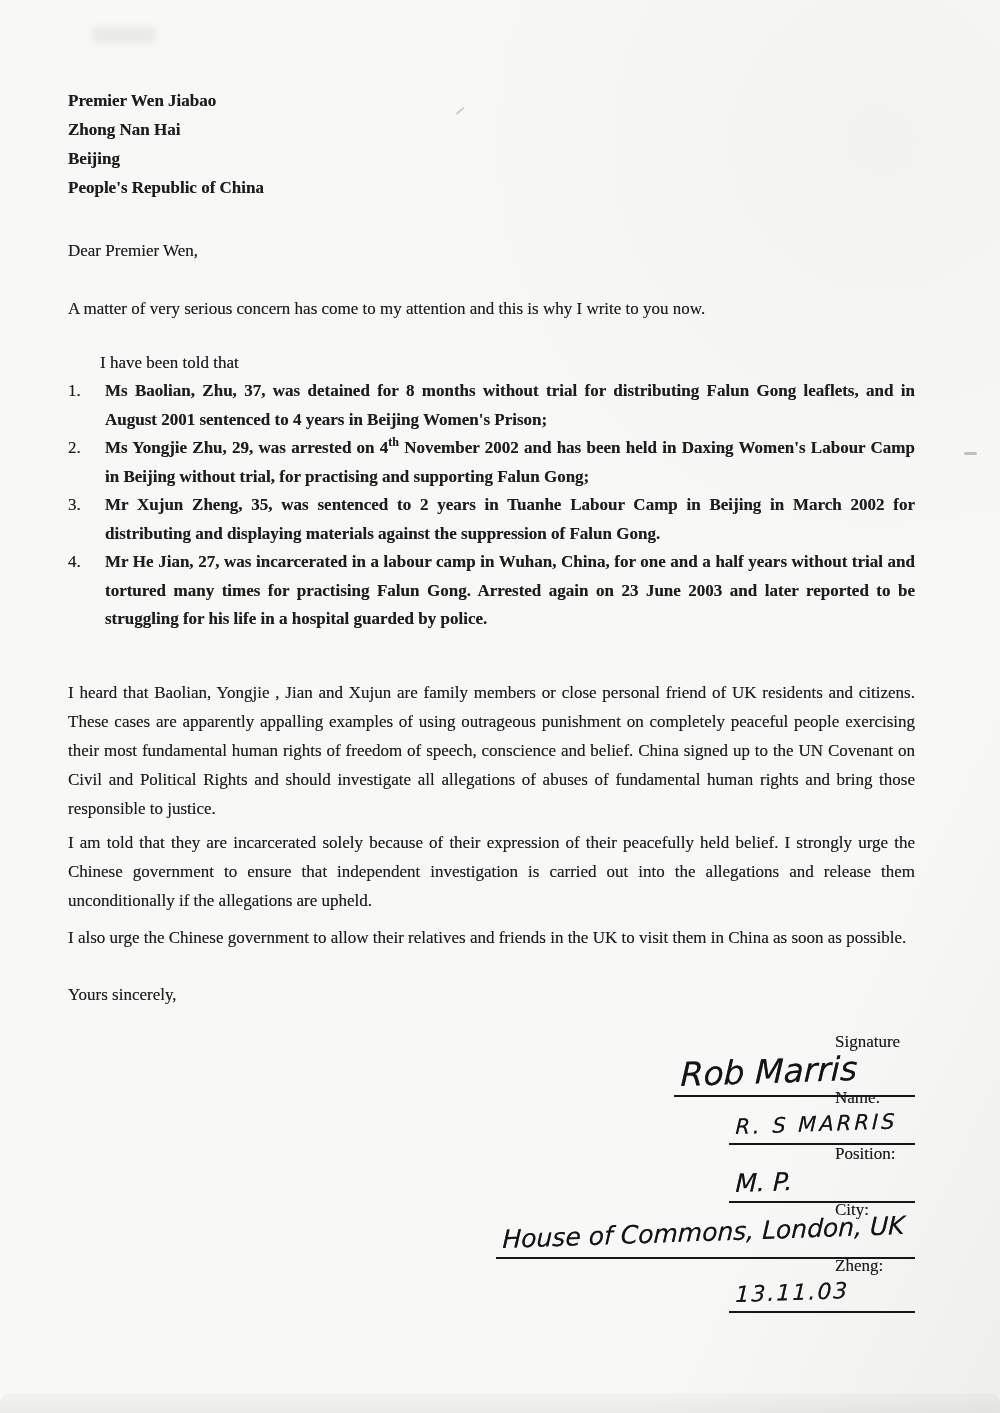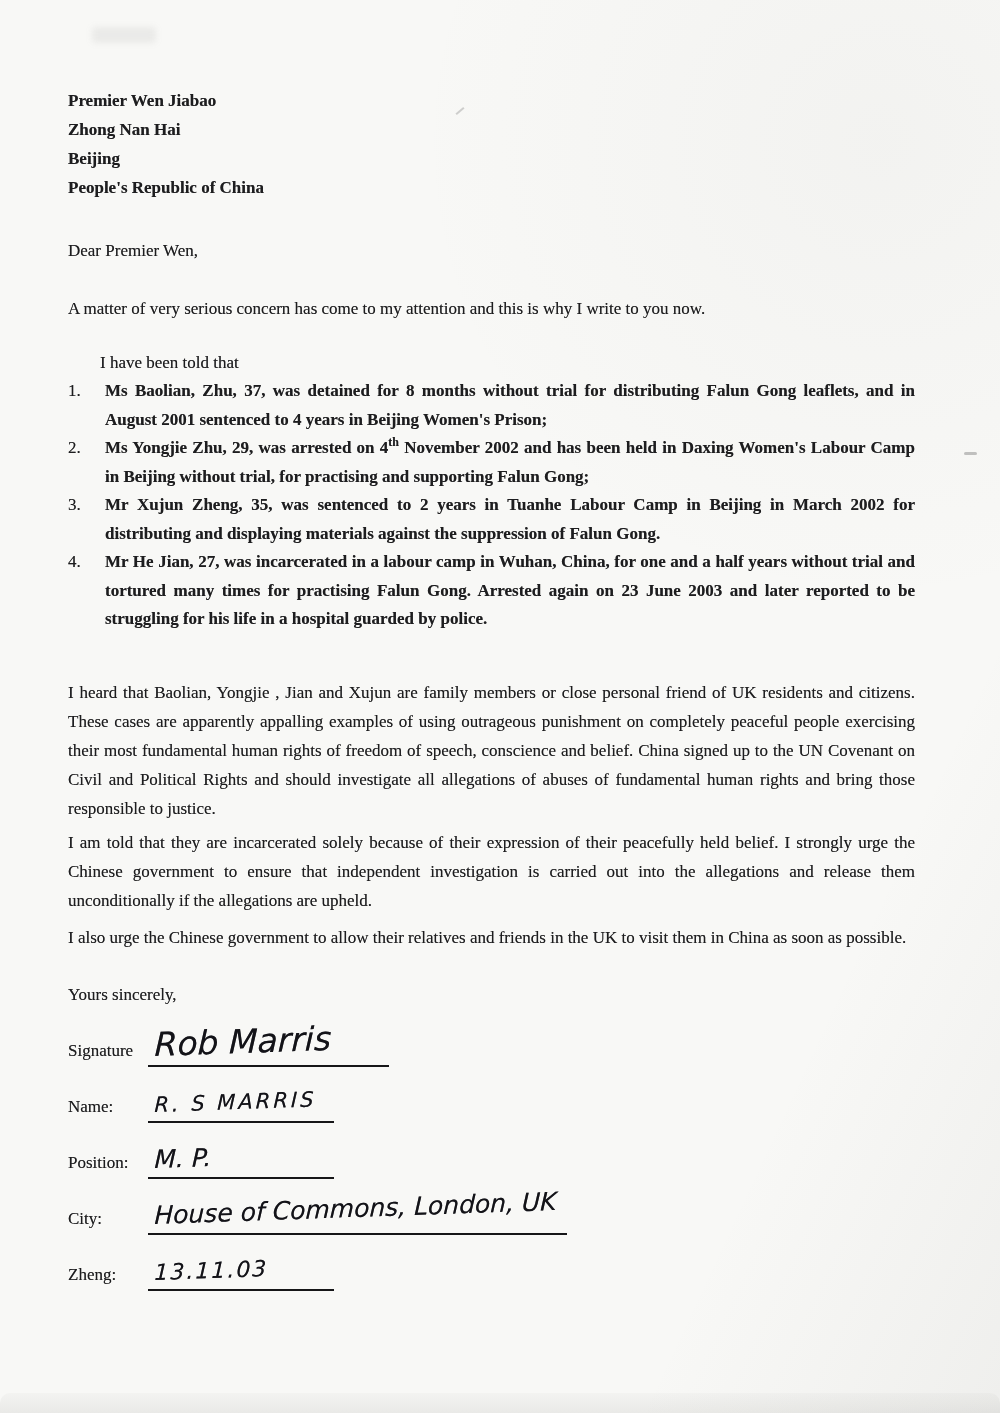--- a/index.html
+++ b/index.html
@@ -44,20 +44,21 @@
   .p-heard { margin-top: 44px; line-height: 29px; }
   .p-told { margin-top: 5px; line-height: 29px; }
   .p-also { margin-top: 8px; line-height: 29px; }
   .closing { margin-top: 28px; }
   .fields { margin-top: 18px; }
   .field-row {
     display: flex;
     align-items: flex-end;
     height: 40px;
     margin-bottom: 16px;
+    flex-direction: column;
   }
   .field-label { width: 80px; flex-shrink: 0; padding-bottom: 2px; }
   .field-line {
     border-bottom: 2px solid #161618;
     padding: 0 10px 0 6px;
     white-space: nowrap;
     display: inline-block;
   }
   .hand {
     font-family: "DejaVu Sans", sans-serif;

